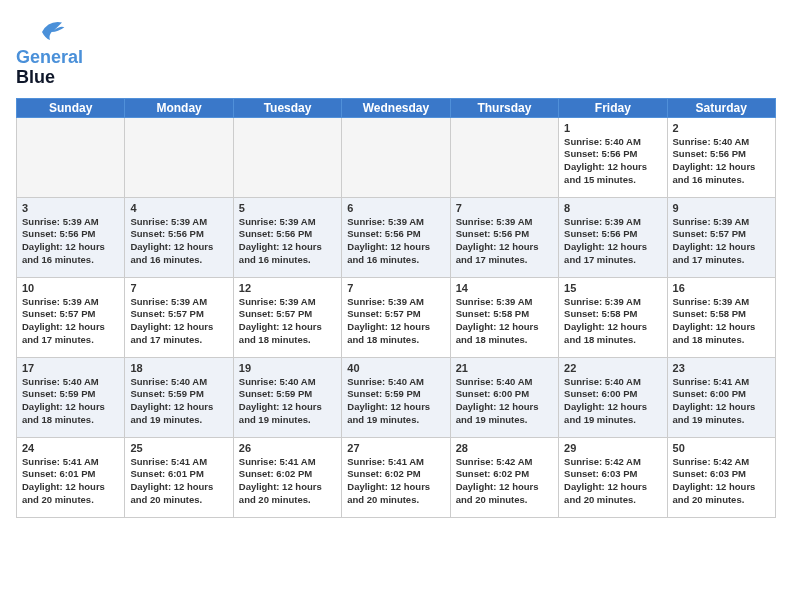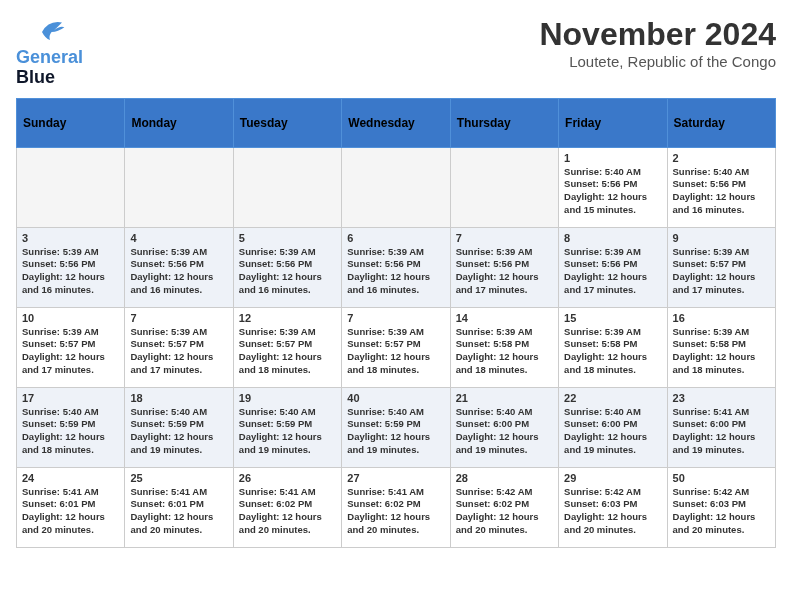--- a/index.html
+++ b/index.html
@@ -46,25 +46,25 @@
     .location-title {
       font-size: 15px;
       color: #555;
     }
     .calendar {
       width: 100%;
       border-collapse: collapse;
     }
     .calendar th {
       background: #3a78c9;
-      color: #000000;
+      color: #ffffff;
       font-size: 12px;
       font-weight: bold;
-      padding: 17px 6px;
-      text-align: left;
+      padding: 2px 6px;
+      text-align: center;
       border: 1px solid #5090d9;
     }
     .calendar td {
       border: 1px solid #ccc;
       vertical-align: top;
       padding: 4px 5px;
       font-size: 10px;
       color: #333;
       width: calc(100%/7);
       height: 80px;
@@ -98,24 +98,20 @@
 <div class="header-area">
   <div class="logo">
     <svg class="logo-bird" viewBox="0 0 40 35" xmlns="http://www.w3.org/2000/svg">
       <path d="M10,20 Q18,5 35,8 Q28,15 25,18 Q32,12 38,14 Q30,20 22,20 Q18,25 20,30 Q14,28 10,20Z" fill="#4a90d9"></path>
     </svg>
     <div class="logo-text">
       <div><span>General</span></div>
       <div><span style="color:#0f172a">Blue</span></div>
     </div>
   </div>
-  <div class="title-area">
-    <div class="month-title">November 2024</div>
-    <div class="location-title">Loutete, Republic of the Congo</div>
-  </div>
 </div>
 
 <table class="calendar">
   <thead>
     <tr>
     <th>Sunday</th>
         <th>Monday</th>
         <th>Tuesday</th>
         <th>Wednesday</th>
         <th>Thursday</th>

